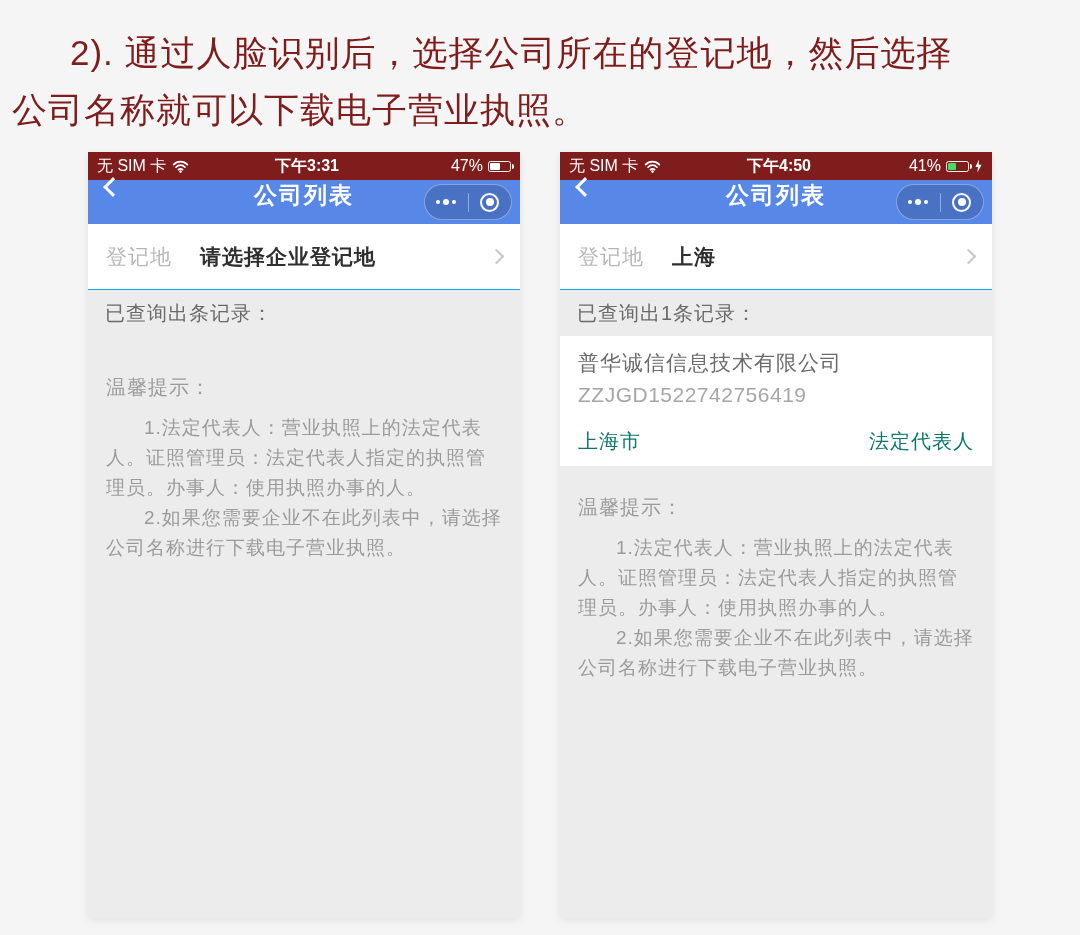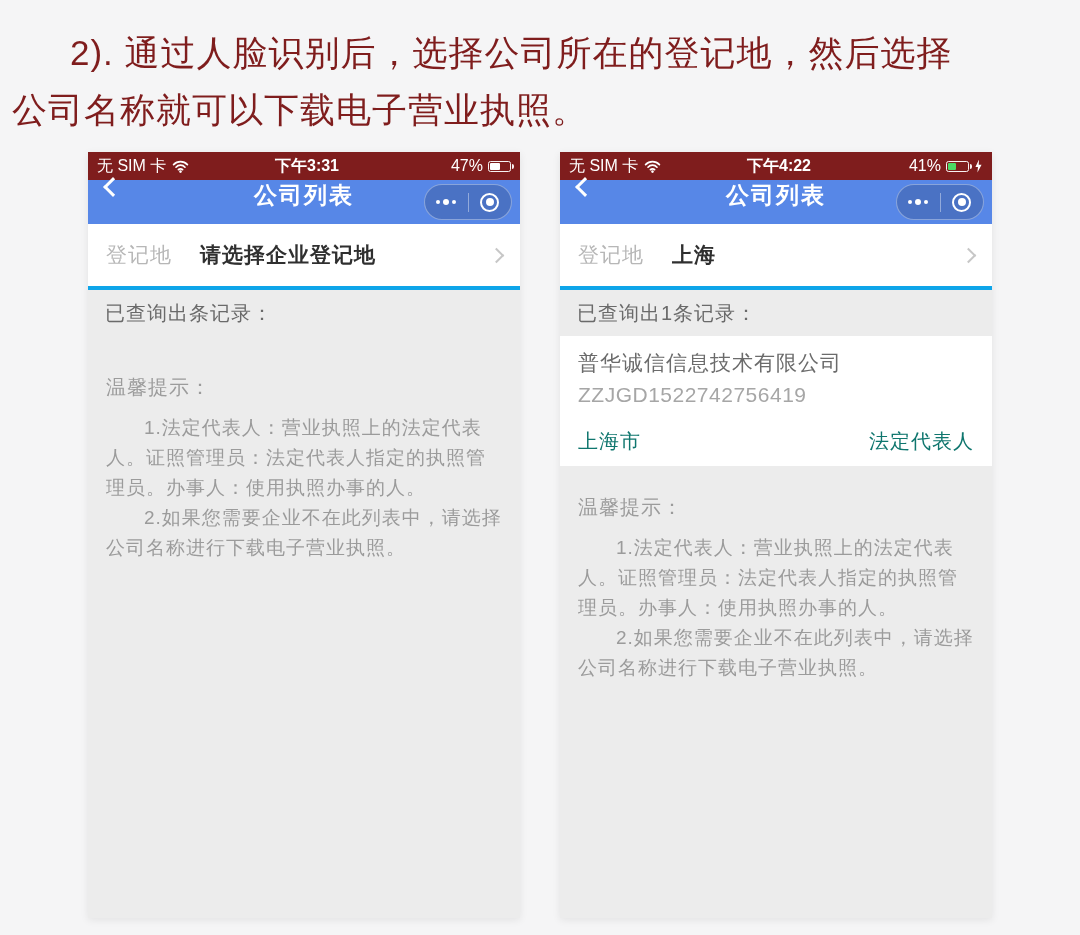--- a/index.html
+++ b/index.html
@@ -47,21 +47,21 @@
   .dots i { width:4px; height:4px; border-radius:50%; background:#fff; }
   .dots i.mid { width:6px; height:6px; }
   .cap-div { width:1px; height:19px; background:rgba(255,255,255,.4); }
   .exit { flex:1; display:flex; align-items:center; justify-content:center; cursor:pointer; height:100%; }
   .ring { width:19px; height:19px; border:2px solid #fff; border-radius:50%;
           display:flex; align-items:center; justify-content:center; }
   .ring .dot { width:8px; height:8px; border-radius:50%; background:#fff; }
   
   .screen { flex:1; display:flex; flex-direction:column; background:#ececec; }
   .row { height:66px; background:#fff; display:flex; align-items:center;
-         padding:0 18px; border-bottom:4px solid #0ea5e9; cursor:pointer; flex:none; }
+         padding:0 18px; border-bottom:1px solid #0ea5e9; cursor:pointer; flex:none; }
   .rowlabel { color:#b7b7b7; font-size:21px; letter-spacing:1px; }
   .rowvalue { color:#2f2f2f; font-size:21px; font-weight:700; margin-left:28px; letter-spacing:1px; }
   .chev { margin-left:auto; width:11px; height:11px; border-top:2px solid #c7c7c7;
           border-right:2px solid #c7c7c7; transform:rotate(45deg); }
   .band { height:46px; display:flex; align-items:center; padding:0 17px;
           color:#6a6a6a; font-size:20px; letter-spacing:1px; flex:none; }
   
   .card { background:#fff; padding:13px 18px 12px 18px; cursor:pointer; flex:none; }
   .card .cname { color:#6b6b6b; font-size:21px; line-height:28px; letter-spacing:1px; margin-bottom:5px; }
   .card .ccode { color:#a6a6a6; font-size:21px; line-height:26px; letter-spacing:.5px; }
@@ -139,21 +139,21 @@
     <div class="statusbar">
       <span class="sb-left">
         <span>无 SIM 卡</span>
         <svg class="wifi" width="17" height="13" viewBox="0 0 17 13">
           <path d="M1.6 4.6 a9.5 9.5 0 0 1 13.8 0" stroke="#fff" stroke-width="1.7" fill="none" stroke-linecap="round"></path>
           <path d="M4 7.2 a6 6 0 0 1 9 0" stroke="#fff" stroke-width="1.7" fill="none" stroke-linecap="round"></path>
           <path d="M6.4 9.7 a2.9 2.9 0 0 1 4.2 0" stroke="#fff" stroke-width="1.7" fill="none" stroke-linecap="round"></path>
           <circle cx="8.5" cy="11.6" r="1.3" fill="#fff"></circle>
         </svg>
       </span>
-      <span class="sb-time">下午4:22</span>
+      <span class="sb-time">下午4:50</span>
       <span class="sb-right">
         <span>41%</span>
         <span class="batt green">
             <span class="fill"></span>
           </span>
         <span class="bolt"></span>
       </span>
     </div>
     <div class="navbar">
       <span class="back"></span>

